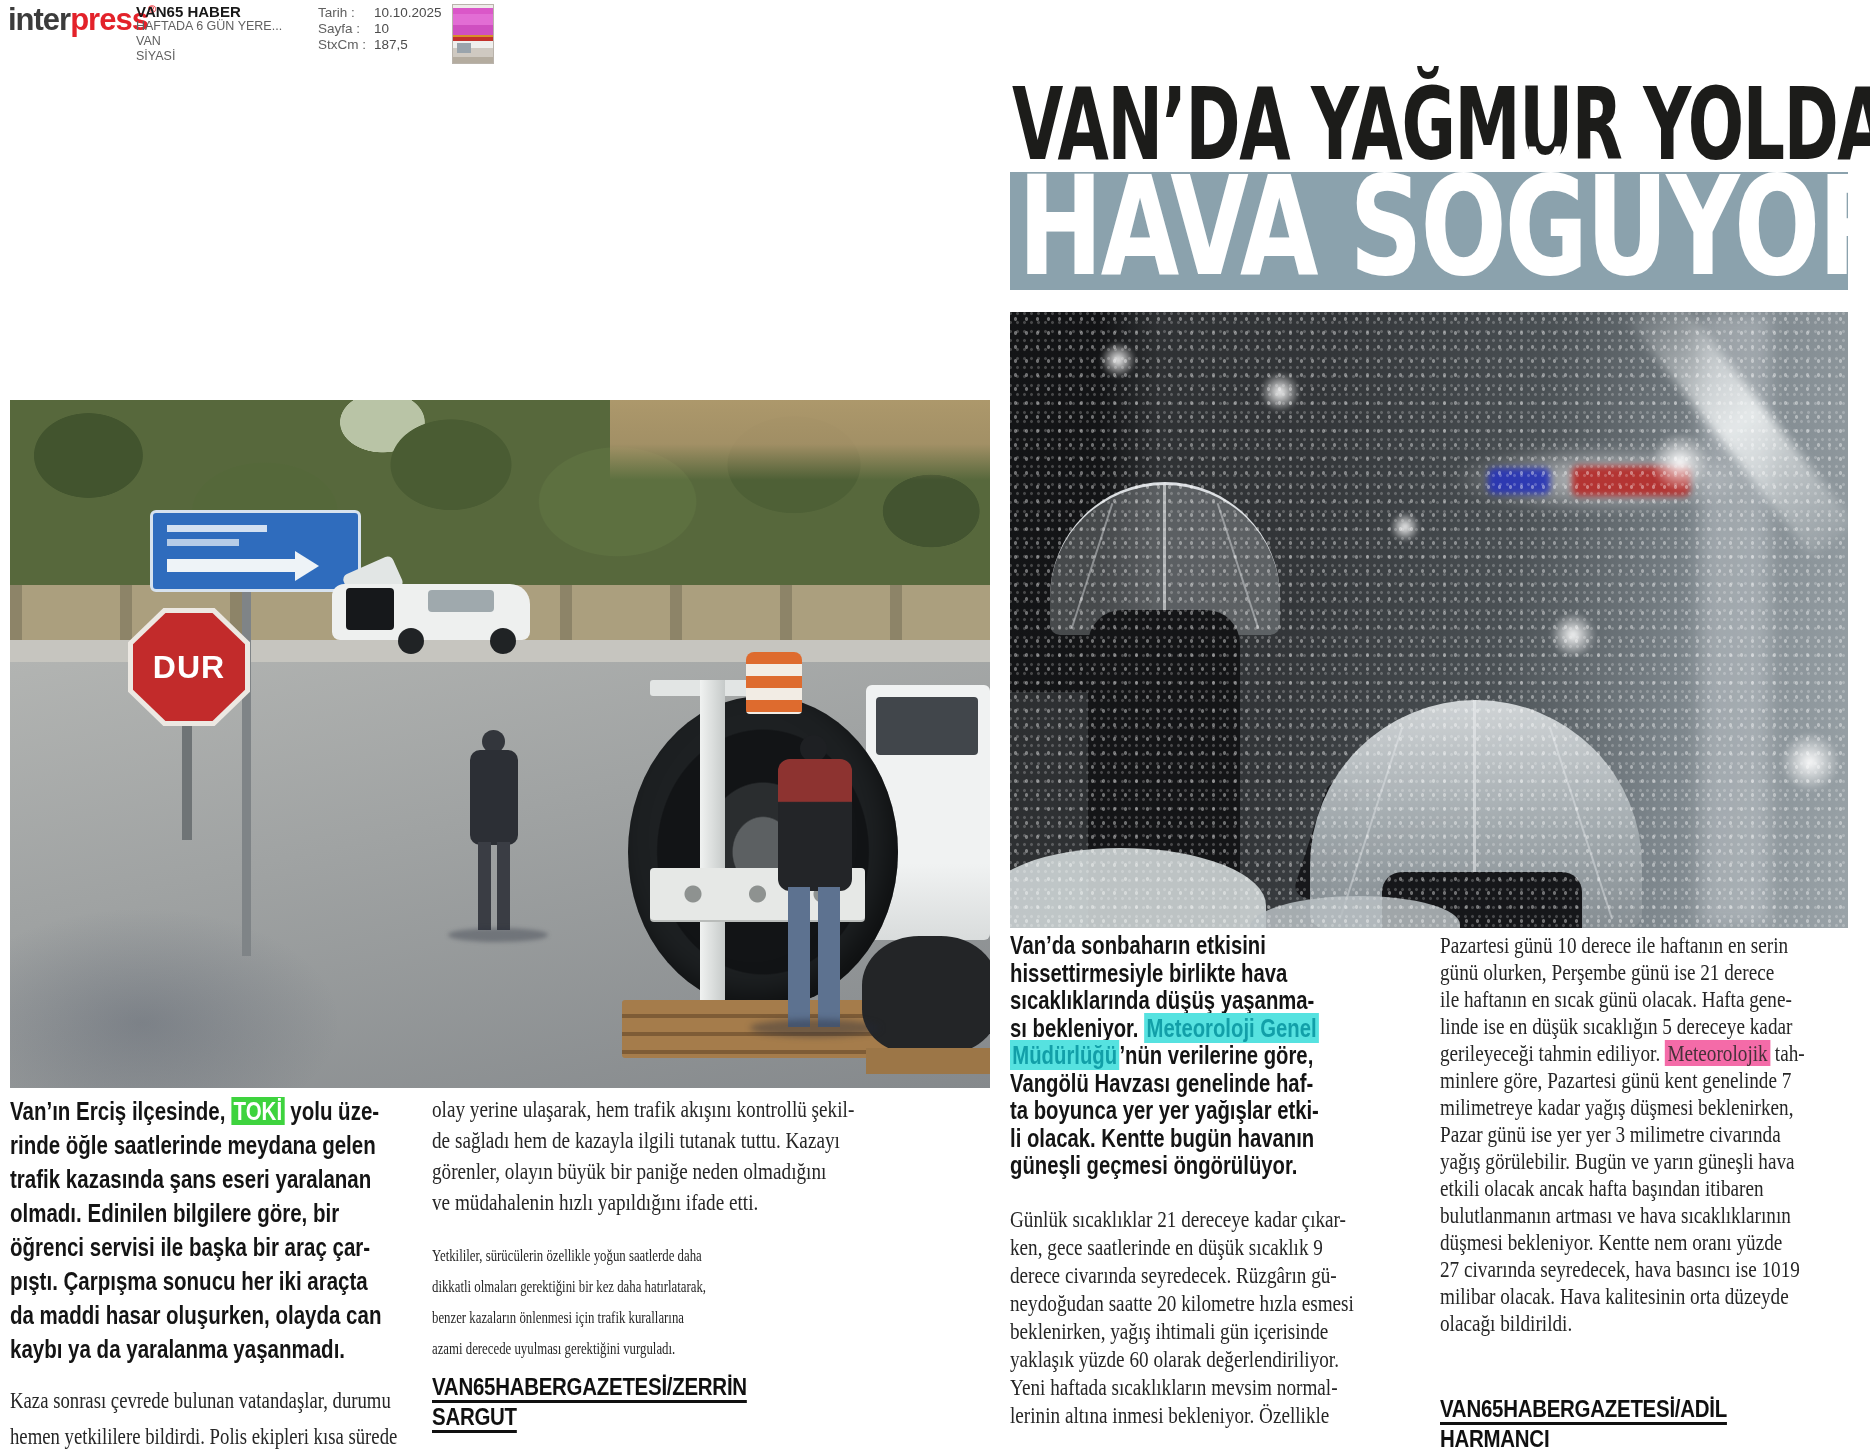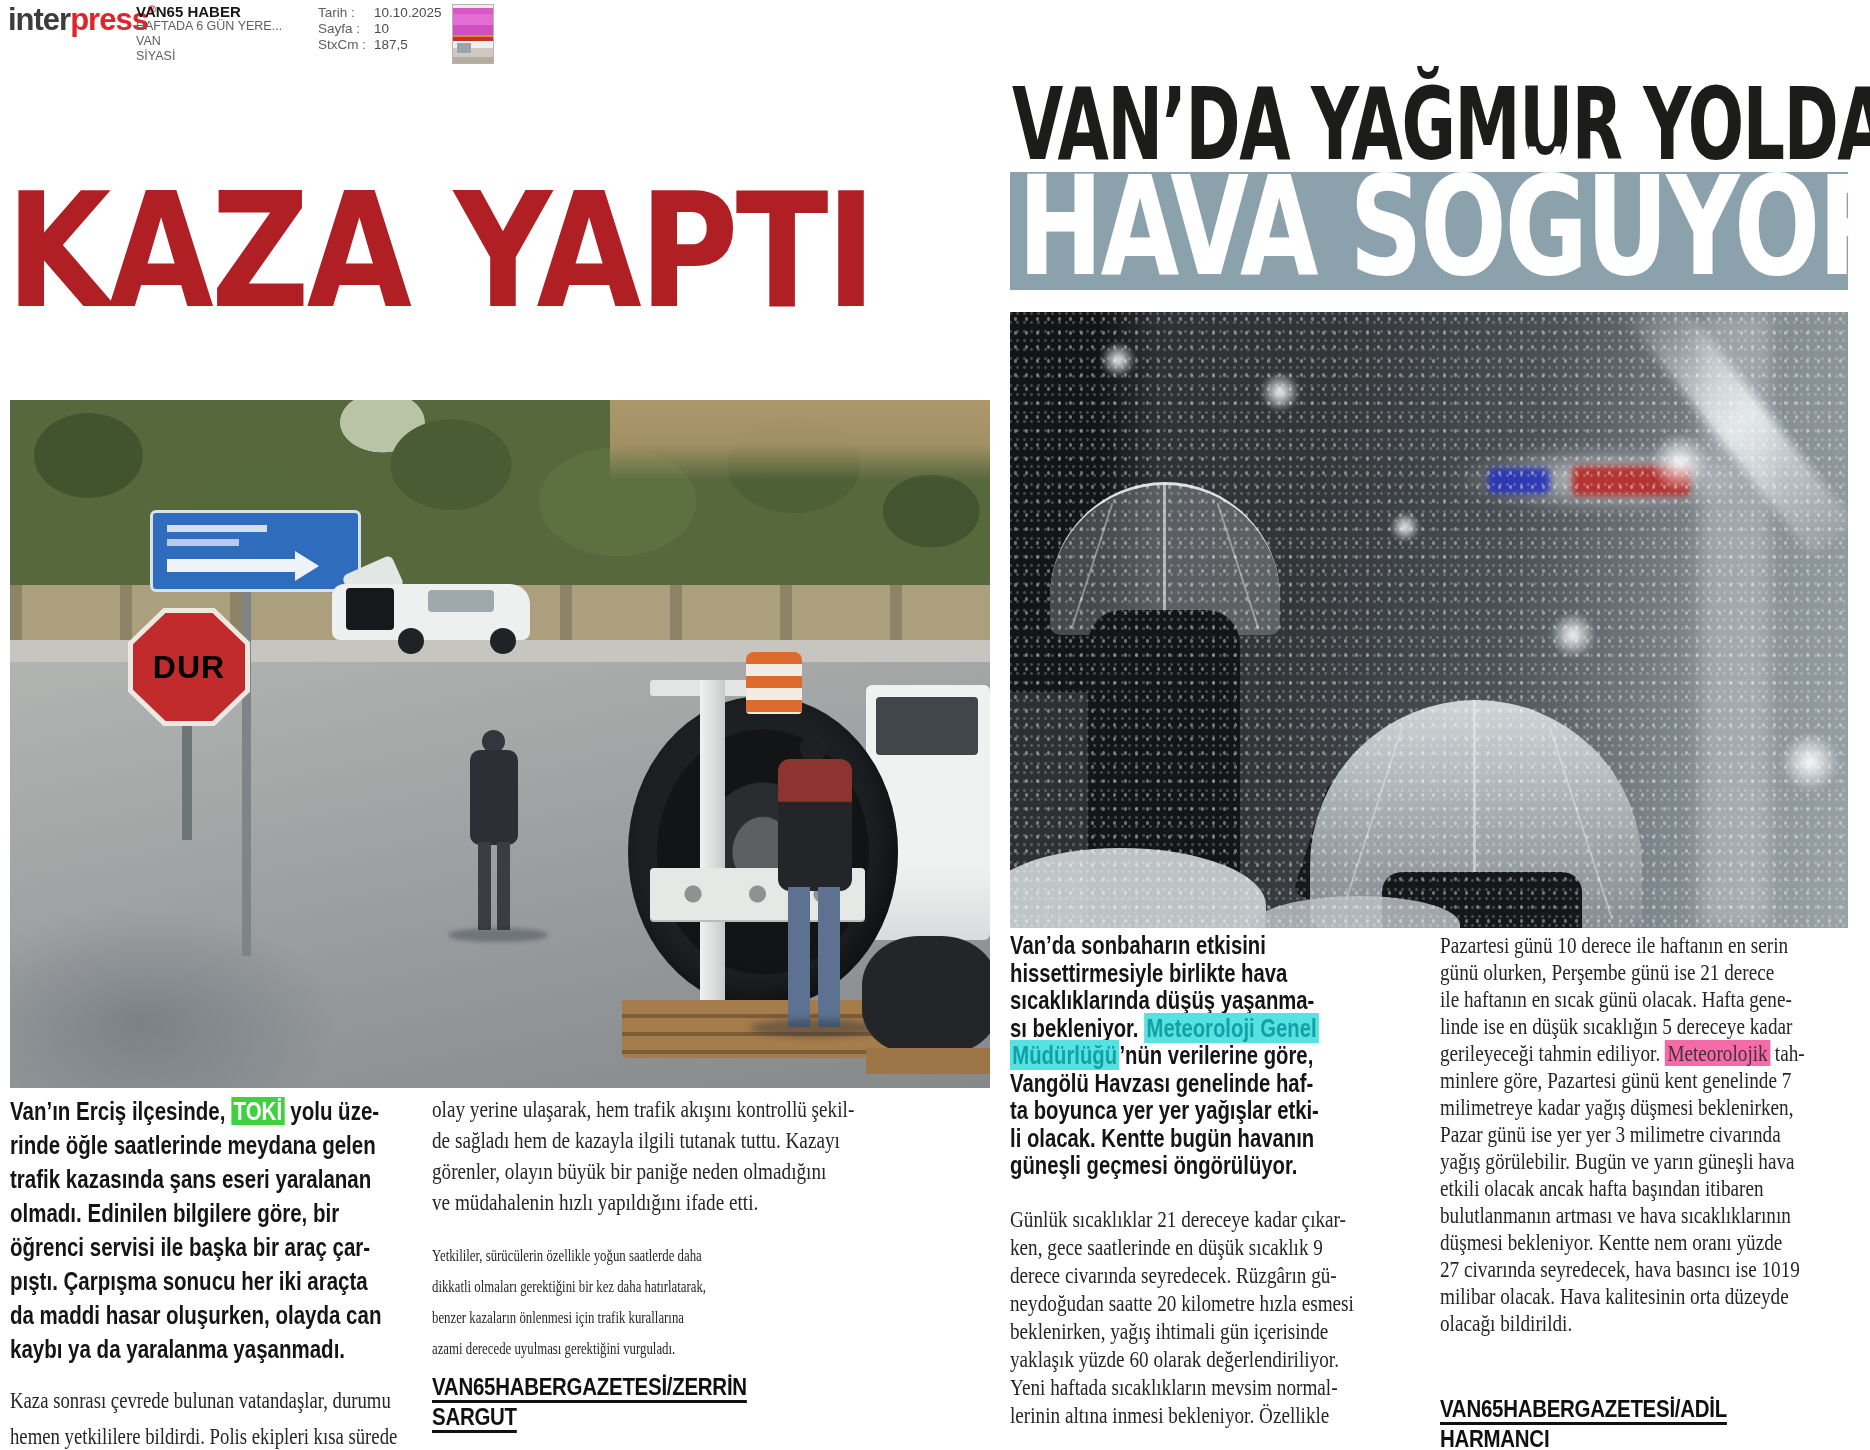--- a/index.html
+++ b/index.html
@@ -91,21 +91,21 @@
   .lp-sb-l1{left:14px;top:12px;width:100px;height:7px;background:rgba(240,245,250,.85);}
   .lp-sb-l2{left:14px;top:26px;width:72px;height:7px;background:rgba(240,245,250,.7);}
   .lp-arrow{left:14px;top:46px;width:130px;height:13px;background:#eef3f7;}
   .lp-arrow::after{content:"";position:absolute;right:-22px;top:-8px;width:0;height:0;
     border-left:24px solid #eef3f7;border-top:15px solid transparent;border-bottom:15px solid transparent;}
   .lp-pole-dur{left:172px;top:322px;width:10px;height:118px;background:#6f7476;}
   .lp-dur{left:118px;top:208px;width:122px;height:118px;background:#ece8e2;
     clip-path:polygon(29% 0,71% 0,100% 29%,100% 71%,71% 100%,29% 100%,0 71%,0 29%);}
   .lp-dur-in{left:5px;top:5px;right:5px;bottom:5px;background:#c22b2b;
     clip-path:polygon(29% 0,71% 0,100% 29%,100% 71%,71% 100%,29% 100%,0 71%,0 29%);
-    display:flex;align-items:center;justify-content:center;color:#000000;font-weight:bold;
+    display:flex;align-items:center;justify-content:center;color:#ffffff;font-weight:bold;
     font-size:32px;letter-spacing:1px;text-align:center;}
   .lp-ped1{left:452px;top:330px;width:64px;height:210px;}
   .lp-ped1 .hd{left:20px;top:0;width:23px;height:23px;border-radius:50%;background:#33363c;}
   .lp-ped1 .bd{left:8px;top:20px;width:48px;height:95px;border-radius:10px;background:#2c2f35;}
   .lp-ped1 .lg{left:16px;top:112px;width:32px;height:88px;
     background:linear-gradient(90deg,#3a3d44 0 42%,transparent 42% 58%,#3a3d44 58%);}
   .lp-ped1 .sh{left:-14px;top:198px;width:100px;height:14px;border-radius:50%;
     background:rgba(40,45,60,.35);filter:blur(2px);}
   .lp-car{left:322px;top:168px;width:198px;height:88px;}
   .lp-car .lid{left:14px;top:-4px;width:54px;height:34px;background:#e2e6e5;
@@ -202,21 +202,20 @@
       <span class="lab">Sayfa :</span>
       <span class="val">10</span>
     </div>
     <div class="row">
       <span class="lab">StxCm :</span>
       <span class="val">187,5</span>
     </div>
   </div>
   <div class="abs thumb"></div>
 
-  <div class="abs hline h-l2"><span>KAZA YAPTI</span></div>
 
   <div class="abs hline h-r1"><span>VAN’DA YAĞMUR YOLDA</span></div>
   <div class="abs band"></div>
   <div class="abs hline h-r2"><span>HAVA SOĞUYOR</span></div>
 
   <div class="abs lp">
     <div class="lp-trees"></div>
     <div class="lp-houses"></div>
     <div class="lp-wall"></div>
     <div class="lp-walk"></div>

